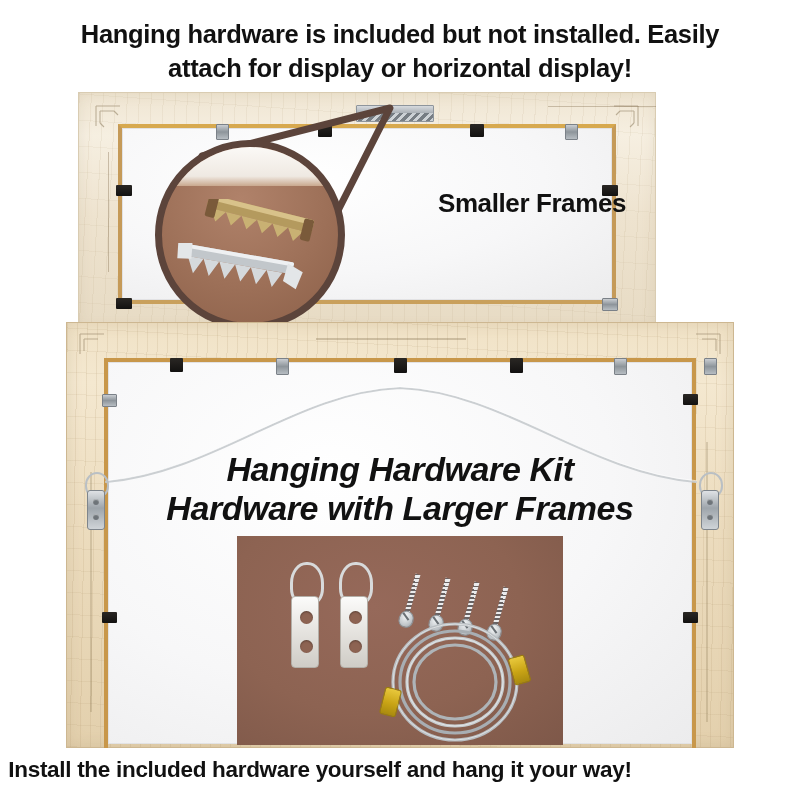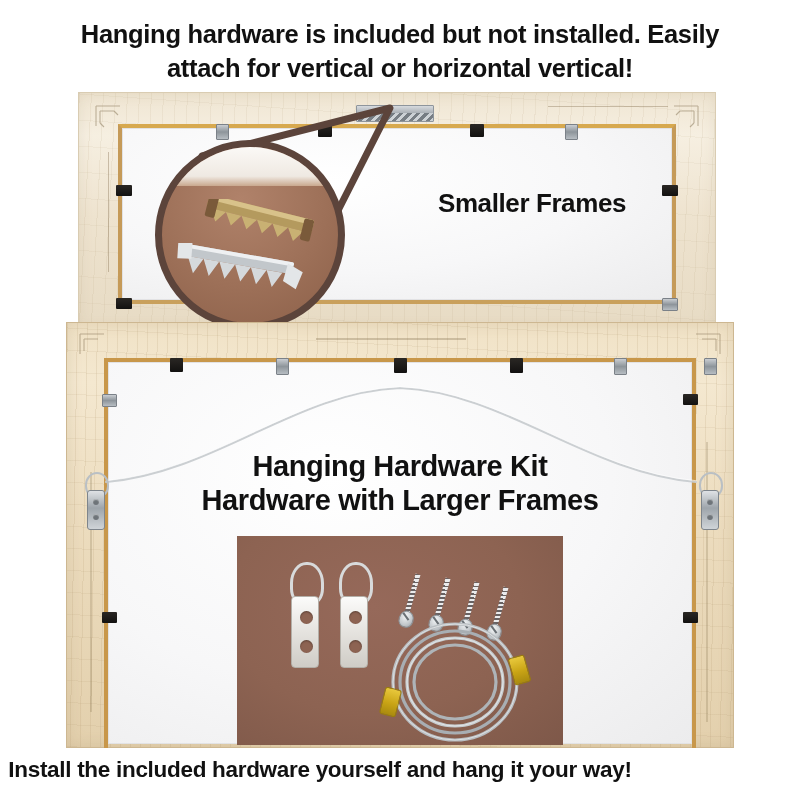--- a/index.html
+++ b/index.html
@@ -69,21 +69,21 @@
     background:
       radial-gradient(ellipse at 38% 30%, #ffffff 0%, #f7f7f8 55%, #ececed 100%);
     border: 1px solid #e2e2e4;
   }
   .liner {
     position: absolute;
     box-sizing: border-box;
   }
 
   
-  #frame-top { left: 78px; top: 92px; width: 638px; height: 238px; }
+  #frame-top { left: 78px; top: 92px; width: 578px; height: 238px; }
   #frame-top .wood {
     background:
       linear-gradient(180deg, #efe5d2 0%, #f6efe1 18%, #eee3cf 52%, #e7dbc4 100%);
     border: 1px solid #d9ccb2;
     box-shadow: inset 0 0 14px rgba(160,140,105,.16);
   }
   #frame-top .grain {
     position: absolute; left:0; top:0; right:0; bottom:0;
     background:
       repeating-linear-gradient(93deg, rgba(186,167,132,.17) 0 1px, rgba(0,0,0,0) 1px 12px),
@@ -322,21 +322,21 @@
     background: rgba(120,98,66,.35);
   }
 </style>
 </head>
 <body>
 
 <div class="stage">
 
   <div class="headline">
     <span>Hanging hardware is included but not installed. Easily</span>
-    <span>attach for vertical or horizontal vertical!</span>
+    <span>attach for display or horizontal display!</span>
   </div>
 
   <div class="frame" id="frame-top">
     <div class="wood">
       <div class="grain"></div>
     </div>
 
     <svg class="corner-mark" style="left:16px; top:12px;" viewBox="0 0 30 26">
       <path d="M2 2 L26 2 M2 2 L2 22 M6 7 L20 7 M6 7 L6 19" stroke="#8e7d60" stroke-width="1.1" fill="none"></path>
       <path d="M20 7 L24 11 M6 19 L10 23" stroke="#8e7d60" stroke-width="1.1" fill="none"></path>
@@ -423,21 +423,21 @@
     <div class="clip black" style="left:328px; top:36px; width:13px; height:15px;"></div>
     <div class="clip black" style="left:444px; top:36px; width:13px; height:15px;"></div>
     <div class="clip silver" style="left:548px; top:36px; width:11px; height:15px;"></div>
     <div class="clip silver" style="left:638px; top:36px; width:11px; height:15px;"></div>
 
     <div class="clip silver" style="left:36px;  top:72px;  width:13px; height:11px;"></div>
     <div class="clip black" style="right:36px; top:72px;  width:15px; height:11px;"></div>
     <div class="clip black" style="left:36px;  top:290px; width:15px; height:11px;"></div>
     <div class="clip black" style="right:36px; top:290px; width:15px; height:11px;"></div>
 
-    <div class="frame-text" style="left:54px; top:128px; width:560px; font-size:29px;">
+    <div class="frame-text" style="left:54px; top:128px; width:560px; font-size:34px;font-style:italic;">
       <span>Hanging Hardware Kit</span>
       <span>Hardware with Larger Frames</span>
     </div>
   </div>
 
   <svg id="wire-svg" viewBox="0 0 668 426">
     <path d="M40 160 C 150 150, 230 70, 334 66 C 438 70, 520 150, 630 160" fill="none" stroke="#c8ccd0" stroke-width="2.2" stroke-linecap="round" opacity=".95"></path>
     <path d="M40 160 C 150 150, 230 70, 334 66 C 438 70, 520 150, 630 160" fill="none" stroke="#ffffff" stroke-width="0.9" stroke-linecap="round" opacity=".7" transform="translate(0,-1.3)"></path>
   </svg>
 

